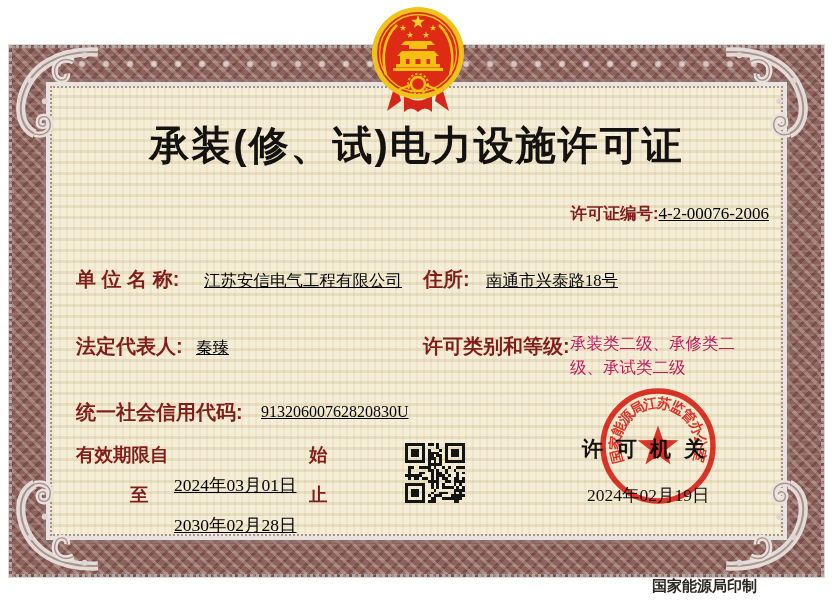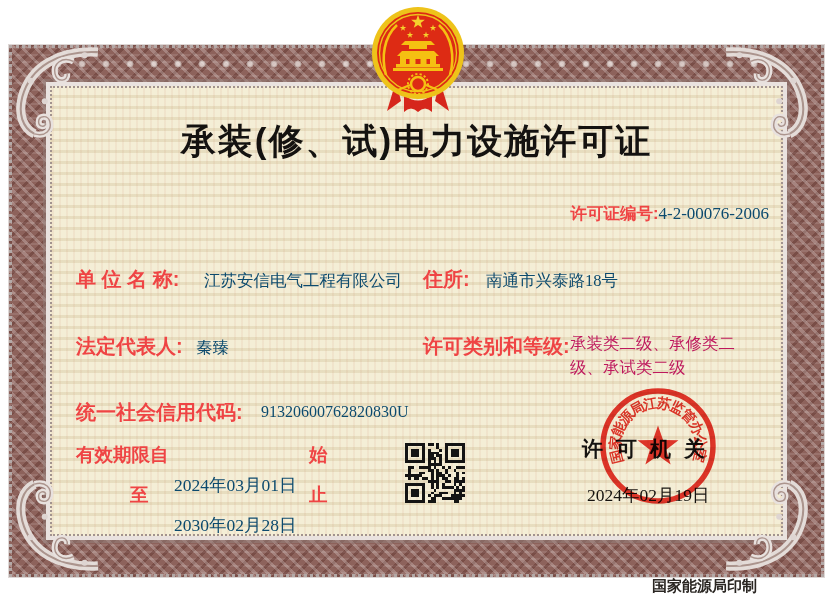--- a/index.html
+++ b/index.html
@@ -34,25 +34,25 @@
   }
   .corner{position:absolute;width:92px;height:92px;pointer-events:none;}
   .corner.tl{left:10px;top:46px;}
   .corner.tr{left:722px;top:46px;transform:scaleX(-1);}
   .corner.bl{left:10px;top:480px;transform:scaleY(-1);}
   .corner.br{left:722px;top:480px;transform:scale(-1,-1);}
   
   .abs{position:absolute;white-space:nowrap;}
   .title{
     left:0;right:0;top:118px;text-align:center;
-    font-size:35px;font-weight:bold;letter-spacing:2px;color:#141210;
+    font-size:40px;font-weight:bold;letter-spacing:2px;color:#141210;
   }
   .license-row{top:203px;right:64px;font-size:16px;}
-  .lbl{font-weight:bold;color:#ef4444;}
-  .val{font-family:"Liberation Serif",serif;font-weight:normal;color:#0c4a6e;}
+  .lbl{font-weight:bold;color:#7f1d1d;}
+  .val{font-family:"Liberation Serif",serif;font-weight:normal;color:#000000;text-decoration:underline;}
   .lbl-20{font-size:20px;}
   .lbl-18{font-size:18.5px;}
   .val-16{font-size:16.5px;}
   .val-17{font-size:17.5px;margin-top:29px;}
   .class-value{
     left:570px;top:332px;width:178px;white-space:normal;
     font-size:16.5px;line-height:24px;font-family:"Liberation Serif",serif;color:#be185d;
   }
   .authority{
     left:582px;top:435px;font-size:21px;font-weight:bold;letter-spacing:13px;color:#141210;z-index:4;

